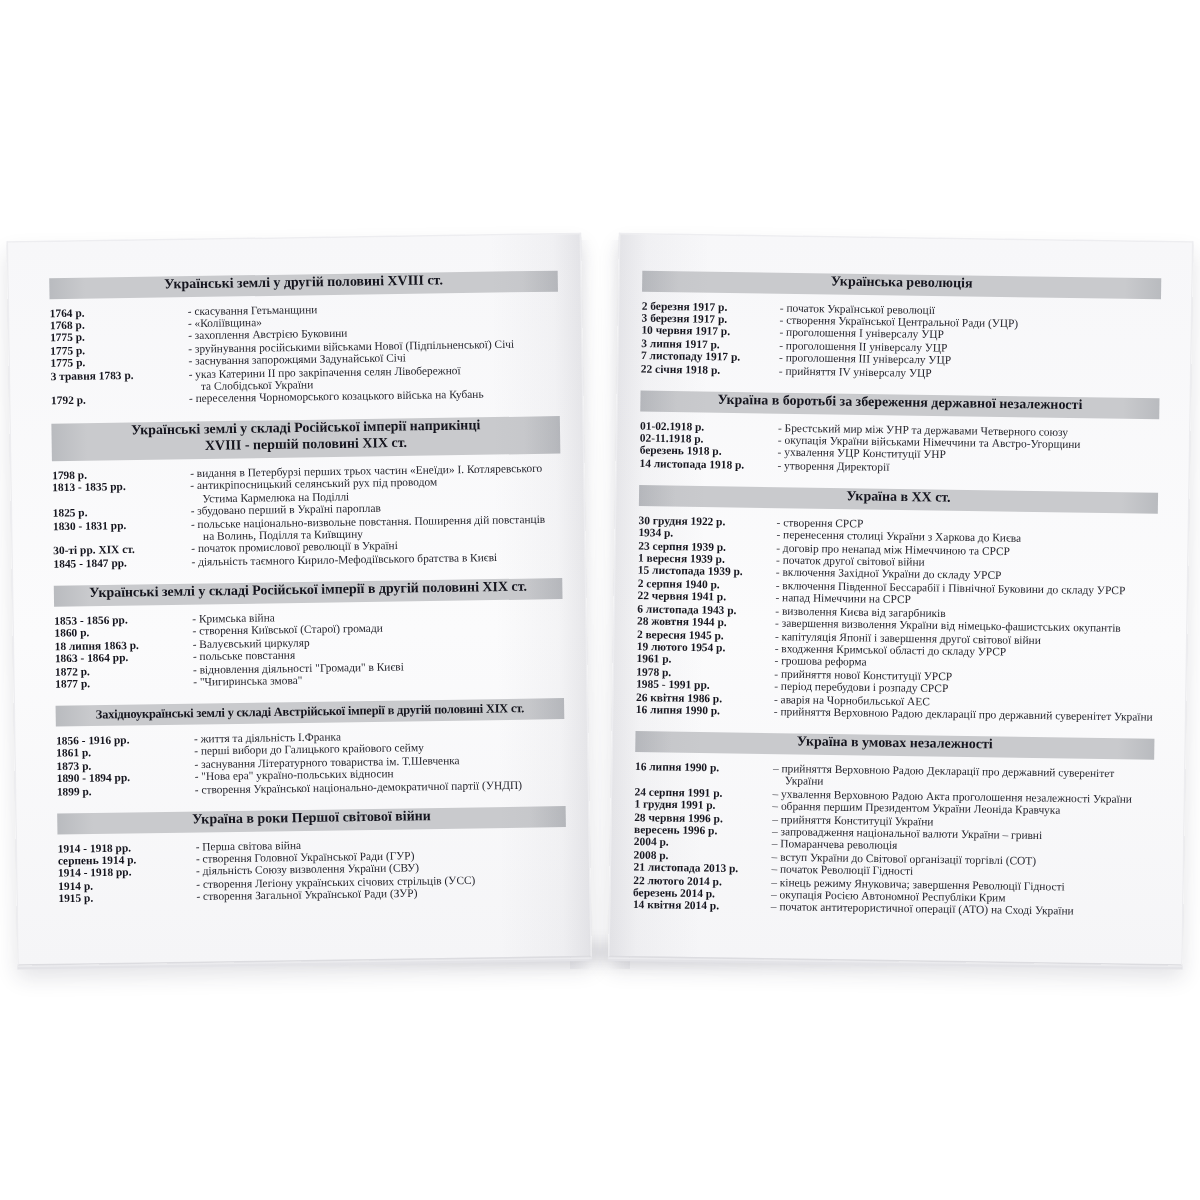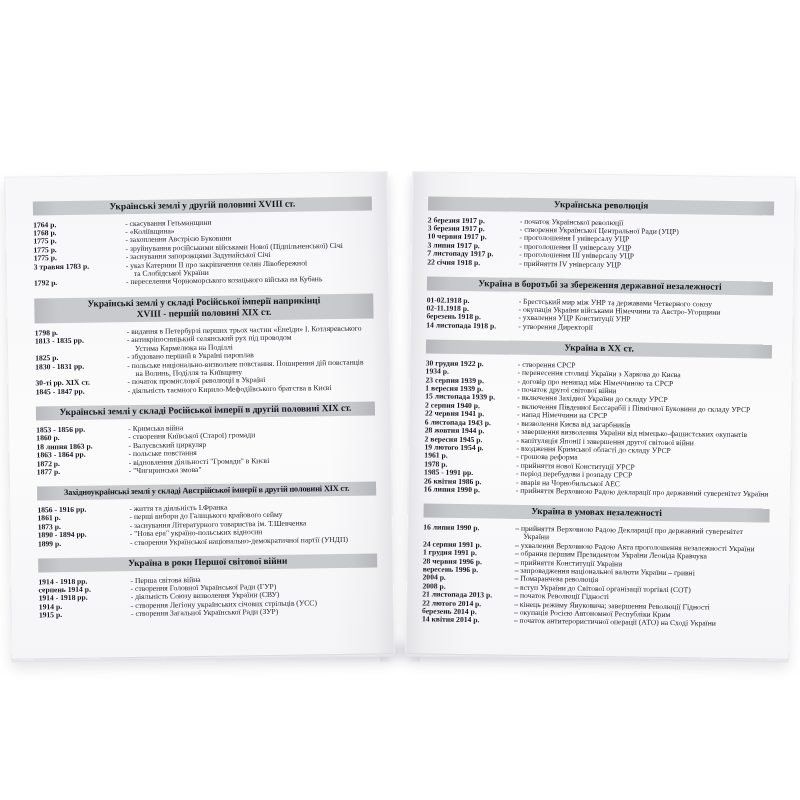--- a/index.html
+++ b/index.html
@@ -1,21 +1,21 @@
 <!DOCTYPE html>
 <html style="--bg: #ffffff; --paper: #fbfbfc; --bar: #c9cacd; --head: #15151e; --ink: #26262e;"><head>
 <meta charset="utf-8">
 <style>
   html,body{margin:0;padding:0;}
   body{
     width:800px;height:800px;background:#ffffff;overflow:hidden;
     font-family:"Liberation Serif","DejaVu Serif",serif;
   }
   .scene{position:relative;width:800px;height:800px;background:var(--bg,#ffffff);}
-  .book{position:absolute;left:8px;top:166px;width:784px;height:500px;}
+  .book{position:absolute;left:8px;top:150px;width:784px;height:500px;}
   .book-shadow{
     position:absolute;left:30px;right:30px;bottom:2px;height:26px;
     background:radial-gradient(ellipse at center,rgba(60,60,80,0.14) 0%,rgba(60,60,80,0) 70%);
     filter:blur(3px);
   }
   .page{
     position:absolute;top:8px;width:383px;height:483px;
     background:linear-gradient(180deg,#f7f7f9 0%,var(--paper,#fbfbfc) 55%,#f5f5f7 100%);
     border:1px solid #ededf0;border-bottom-color:#dcdce0;
     box-shadow:0 1px 0 #ebebee,0 2.5px 0 #e3e3e7,0 8px 14px rgba(40,40,60,0.13);

